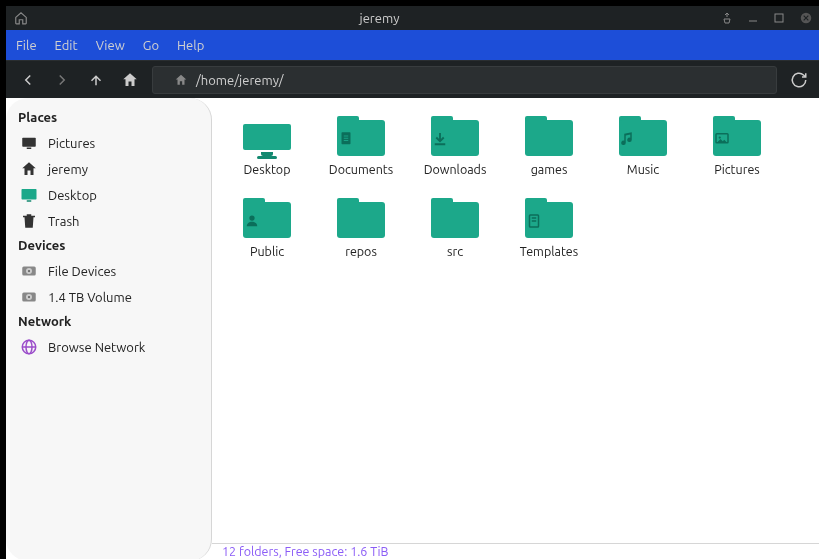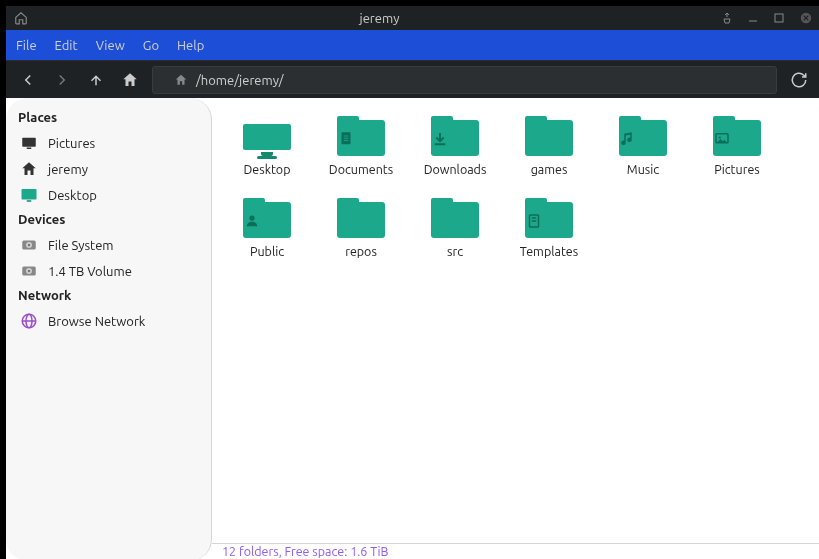--- a/index.html
+++ b/index.html
@@ -140,30 +140,38 @@
         </div>
         <div class="sidebar-item">
           <span class="sidebar-icon">
             <svg width="18" height="18" viewBox="0 0 24 24">
               <rect x="2" y="4" width="20" height="14" fill="#1ca88a" rx="1"></rect>
               <rect x="9" y="19" width="6" height="2" fill="#138970"></rect>
             </svg>
           </span>
           <span>Desktop</span>
         </div>
+        <div class="sidebar-item">
+          <span class="sidebar-icon">
+            <svg width="18" height="18" viewBox="0 0 24 24" fill="#333">
+              <path d="M6 7h12l-1 14H7z M4 5h16v2H4z M9 3h6v2H9z"></path>
+            </svg>
+          </span>
+          <span>Trash</span>
+        </div>
         <div class="sidebar-header">Devices</div>
         <div class="sidebar-item">
           <span class="sidebar-icon">
             <svg width="18" height="18" viewBox="0 0 24 24">
               <rect x="3" y="6" width="18" height="12" fill="#888" rx="2"></rect>
               <circle cx="12" cy="12" r="4" fill="#ccc"></circle>
               <circle cx="12" cy="12" r="1.5" fill="#666"></circle>
             </svg>
           </span>
-          <span>File System</span>
+          <span>File Devices</span>
         </div>
         <div class="sidebar-item">
           <span class="sidebar-icon">
             <svg width="18" height="18" viewBox="0 0 24 24">
               <rect x="3" y="6" width="18" height="12" fill="#888" rx="2"></rect>
               <circle cx="12" cy="12" r="4" fill="#ccc"></circle>
               <circle cx="12" cy="12" r="1.5" fill="#666"></circle>
             </svg>
           </span>
           <span>1.4 TB Volume</span>

